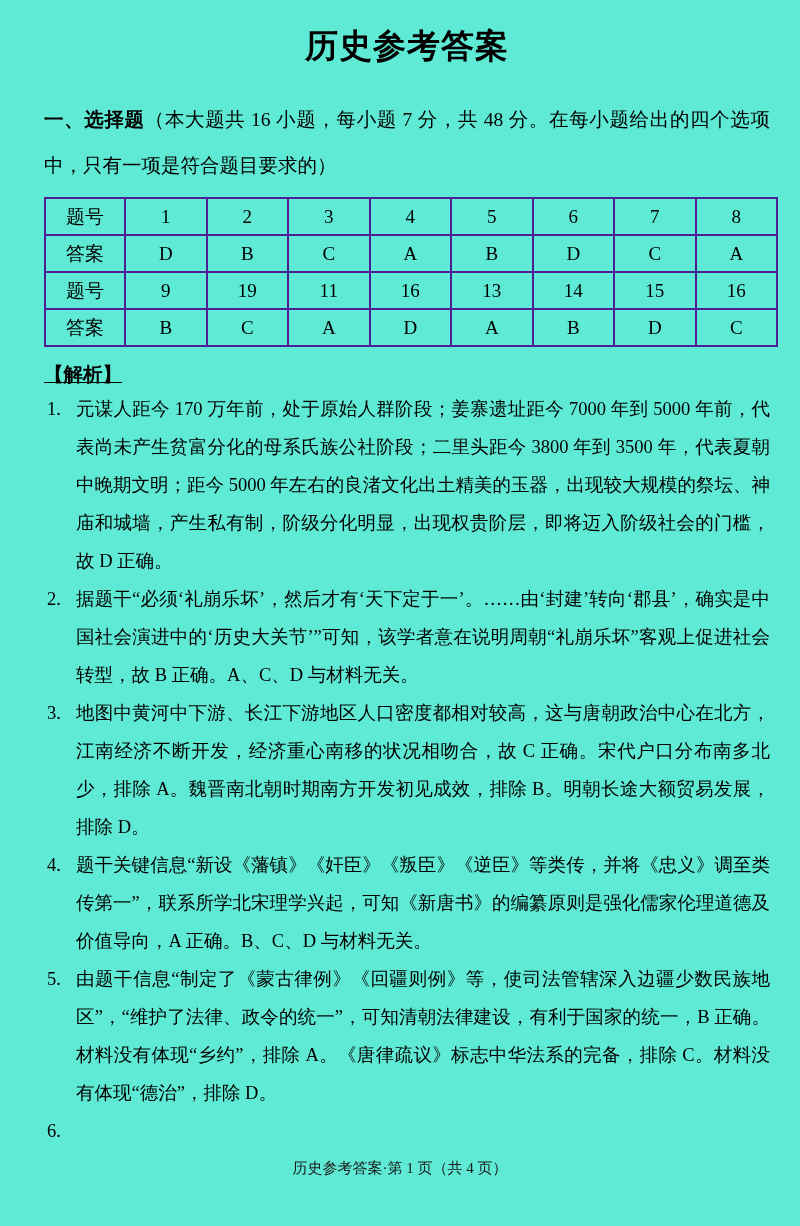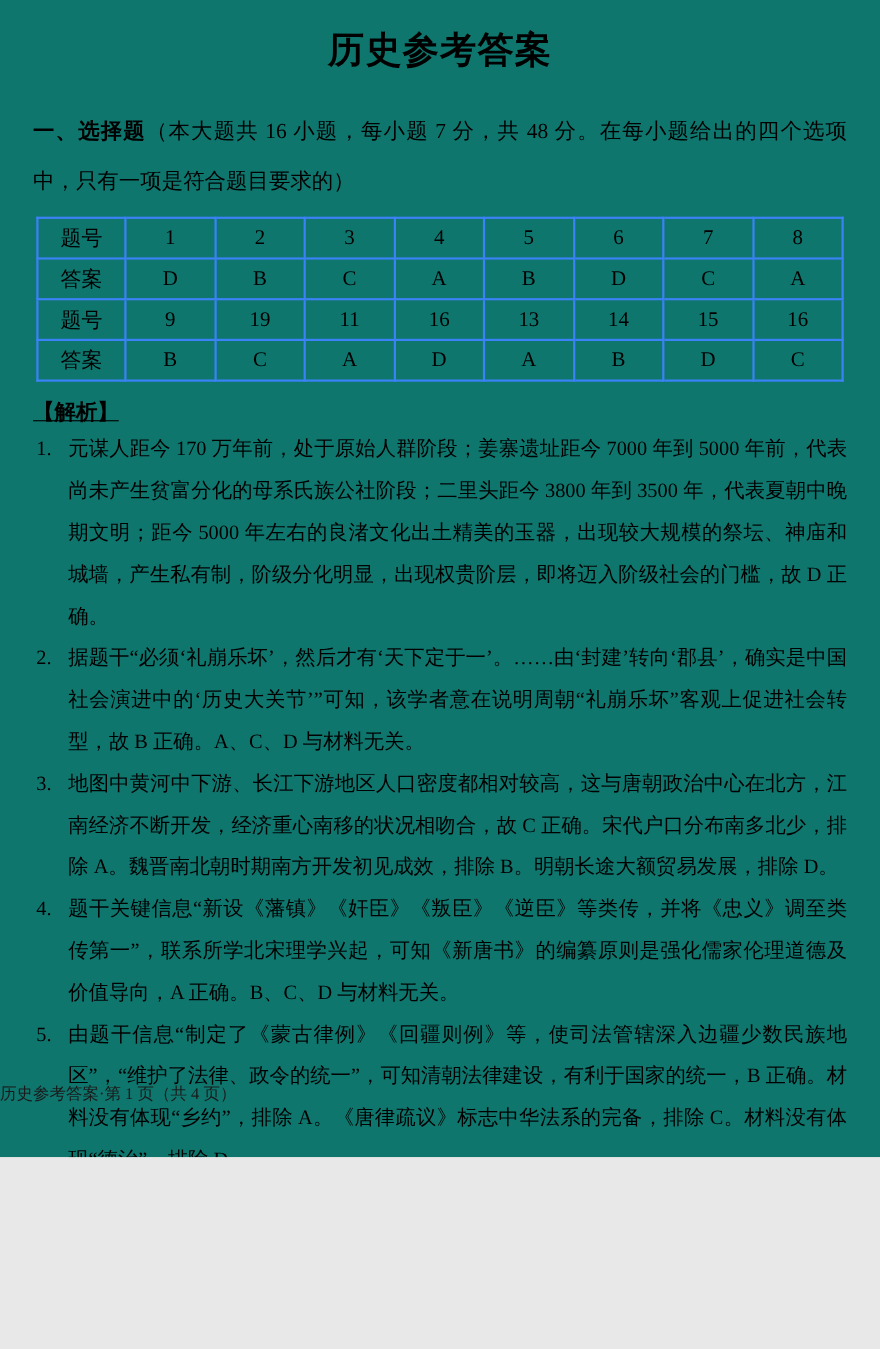--- a/index.html
+++ b/index.html
@@ -1,24 +1,24 @@
 <!DOCTYPE html>
 <html><head>
 <meta charset="utf-8">
 <style>
   html, body { margin: 0; padding: 0; background: #e8e8e8; }
   .page {
     width: 800px;
-    height: 1052px;
+    height: 1226px;
     margin: 0 auto;
-    background: #0f766e;
+    background: #5eead4;
     color: #000000;
     font-family: "Liberation Serif", "DejaVu Serif", serif;
     box-sizing: border-box;
-    padding: 16px 30px 0 30px;
+    padding: 16px 30px 0 44px;
     overflow: hidden;
     position: relative;
   }
   .doc-title {
     margin: 8px 0 0 0;
     text-align: center;
     font-size: 33px;
     font-weight: bold;
     line-height: 44px;
     letter-spacing: 1px;
@@ -34,21 +34,21 @@
     font-weight: bold;
     font-family: "Liberation Sans", "DejaVu Sans", sans-serif;
   }
   table.answer-table {
     border-collapse: collapse;
     width: 732px;
     margin: 4px auto 0 auto;
     table-layout: fixed;
   }
   table.answer-table td {
-    border: 2px solid #3b82f6;
+    border: 2px solid #4c1d95;
     height: 35px;
     text-align: center;
     vertical-align: middle;
     font-size: 19px;
     padding: 0;
   }
   .analysis-label {
     margin-top: 14px;
     font-size: 19.5px;
     font-weight: bold;
@@ -67,20 +67,21 @@
   .analysis-item .num {
     position: absolute;
     left: 3px;
     top: 0;
   }
   .page-footer {
     position: absolute;
     left: 0;
     right: 0;
     bottom: 48px;
+    text-align: center;
     font-size: 15px;
     color: #1a1a1a;
   }
 </style>
 </head>
 <body>
 
 <div class="page">
 
   <h1 class="doc-title">历史参考答案</h1>

